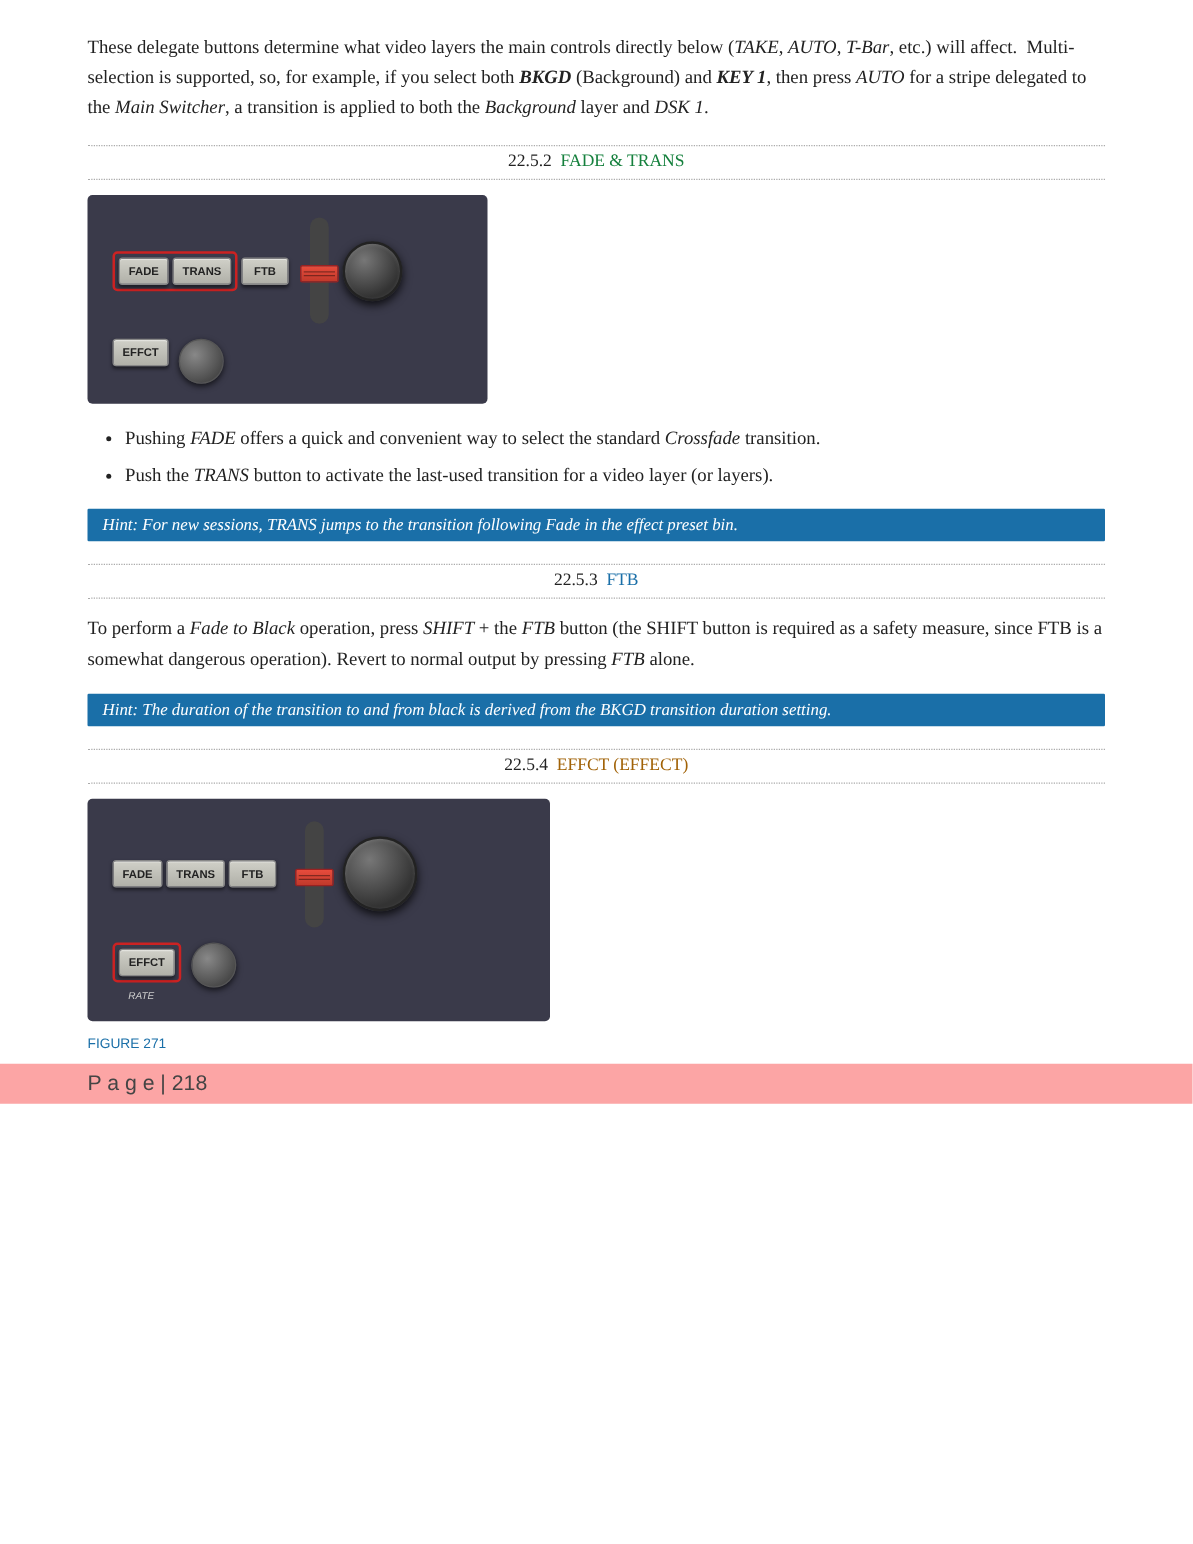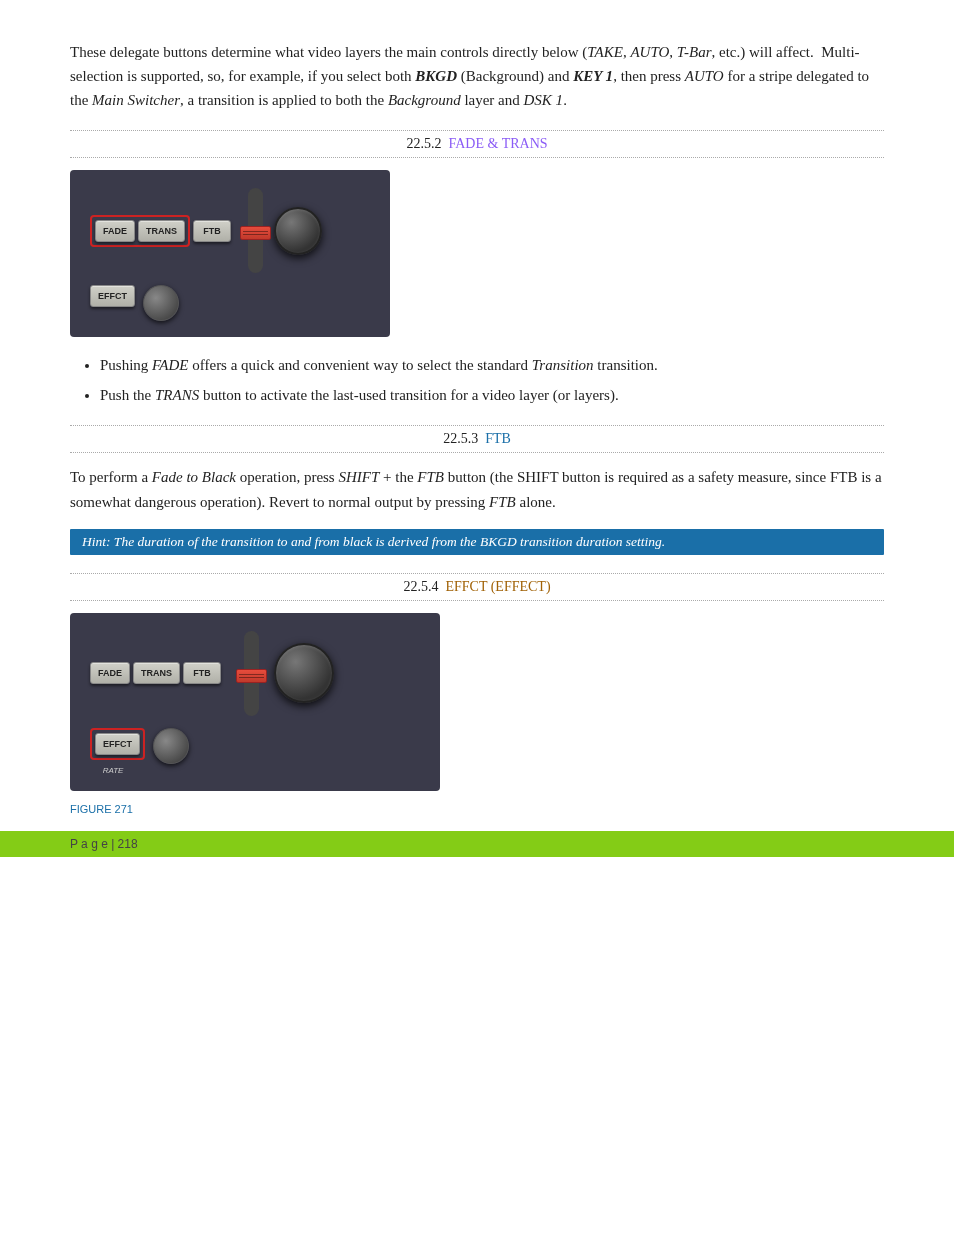--- a/index.html
+++ b/index.html
@@ -5,21 +5,21 @@
     * { box-sizing: border-box; margin: 0; padding: 0; }
     body {
       background: #ffffff;
       font-family: "Times New Roman", Times, serif;
       font-size: 15px;
       color: #222;
       width: 954px;
       min-height: 1235px;
     }
     .page {
-      padding: 40px 70px 30px 70px;
+      padding: 26px 70px 30px 70px;
       position: relative;
     }
     .intro-text {
       margin-bottom: 18px;
       line-height: 1.6;
     }
     .section-header {
       text-align: center;
       border-top: 1px dotted #aaa;
       border-bottom: 1px dotted #aaa;
@@ -119,23 +119,23 @@
       font-size: 13.5px;
       padding: 5px 12px;
       margin: 10px 0 14px 0;
       border-radius: 1px;
     }
     .page-footer {
       position: absolute;
       bottom: 0;
       left: 0;
       right: 0;
-      background: #84cc16;
+      background: #fca5a5;
       padding: 6px 70px;
-      font-size: 12px;
+      font-size: 17px;
       color: #444;
       font-family: Arial, sans-serif;
     }
     em { font-style: italic; }
     strong { font-weight: bold; }
     .figure-img-block {
       margin-bottom: 6px;
     }
     .tbar-body {
       width: 15px;
@@ -183,21 +183,21 @@
 <body>
 
 <div class="page">
 
   <p class="intro-text">
     These delegate buttons determine what video layers the main controls directly below (<em>TAKE</em>, <em>AUTO</em>, <em>T-Bar</em>, etc.) will affect.&nbsp; Multi-selection is supported, so, for example, if you select both <strong><em>BKGD</em></strong> (Background) and <strong><em>KEY 1</em></strong>, then press <em>AUTO</em> for a stripe delegated to the <em>Main Switcher</em>, a transition is applied to both the <em>Background</em> layer and <em>DSK 1</em>.
   </p>
 
   <div class="section-header">
     <span>22.5.2</span>
-    &nbsp;<span class="link" style="color:#8b5cf6;">FADE &amp; TRANS</span>
+    &nbsp;<span class="link" style="color:#15803d;">FADE &amp; TRANS</span>
   </div>
 
   <div class="figure-img-block">
     <div class="figure-image figure-image-narrow">
       
       <div class="button-row">
         <div class="red-outline">
           <div class="hw-button">FADE</div>
           <div class="hw-button">TRANS</div>
         </div>
@@ -215,27 +215,28 @@
       <div class="effct-row">
         <div class="hw-button">EFFCT</div>
         <div class="knob"></div>
       </div>
     </div>
   </div>
 
 
   <ul class="bullet-list">
     <li>
-      Pushing <em>FADE</em> offers a quick and convenient way to select the standard <em>Transition</em> transition.
+      Pushing <em>FADE</em> offers a quick and convenient way to select the standard <em>Crossfade</em> transition.
     </li>
     <li>
       Push the <em>TRANS</em> button to activate the last-used transition for a video layer (or layers).
     </li>
   </ul>
 
+  <div class="hint-box">Hint: For new sessions, TRANS jumps to the transition following Fade in the effect preset bin.</div>
 
 
   <div class="section-header">
     <span>22.5.3</span>
     &nbsp;<span class="link" style="color:#1a6fa8;">FTB</span>
   </div>
 
   <p class="body-text">
     To perform a <em>Fade to Black</em> operation, press <em>SHIFT</em> + the <em>FTB</em> button (the SHIFT button is required as a safety measure, since FTB is a somewhat dangerous operation). Revert to normal output by pressing <em>FTB</em> alone.
   </p>

